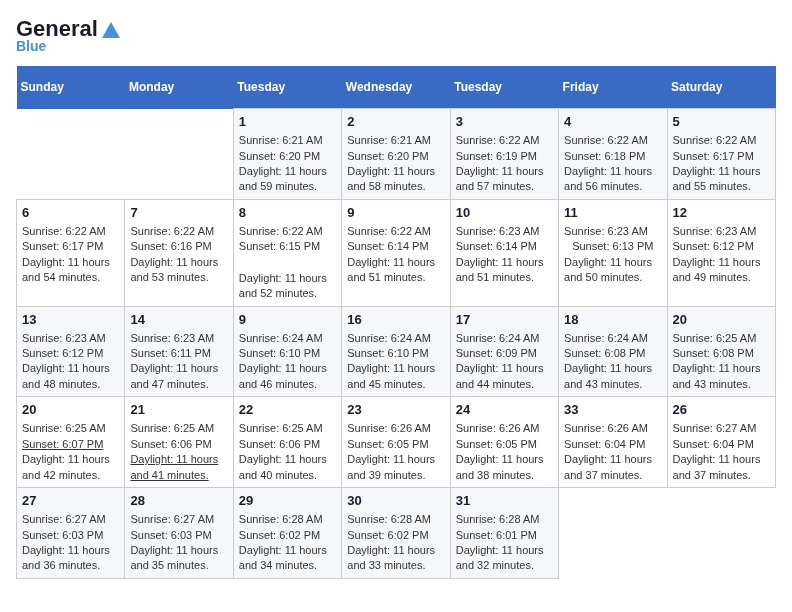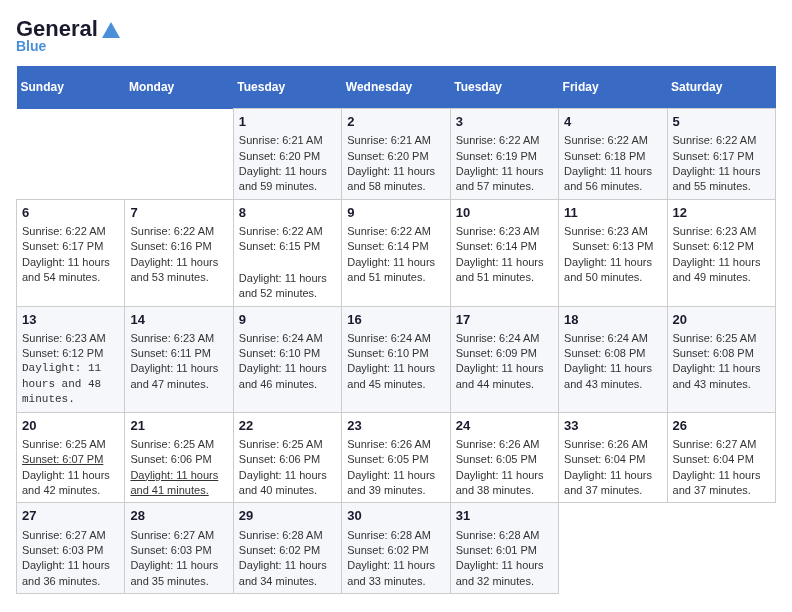--- a/index.html
+++ b/index.html
@@ -181,21 +181,21 @@
           <span style="display: block;">Sunrise: 6:23 AM</span>
           <span style="display: block;">Sunset: 6:12 PM</span>
           <span style="display: block;">Daylight: 11 hours and 49 minutes.</span>
         </td>
       </tr>
       <tr>
         <td>
           <span class="day-num">13</span>
           <span style="display: block;">Sunrise: 6:23 AM</span>
           <span style="display: block;">Sunset: 6:12 PM</span>
-          <span style="display: block; font-family: Liberation Mono, monospace;">Daylight: 11 hours and 48 minutes.</span>
+          <span style="display: block;">Daylight: 11 hours and 48 minutes.</span>
         </td>
         <td>
           <span class="day-num">14</span>
           <span style="display: block;">Sunrise: 6:23 AM</span>
           <span style="display: block;">Sunset: 6:11 PM</span>
           <span style="display: block;">Daylight: 11 hours and 47 minutes.</span>
         </td>
         <td>
           <span class="day-num">9</span>
           <span style="display: block;">Sunrise: 6:24 AM</span>

